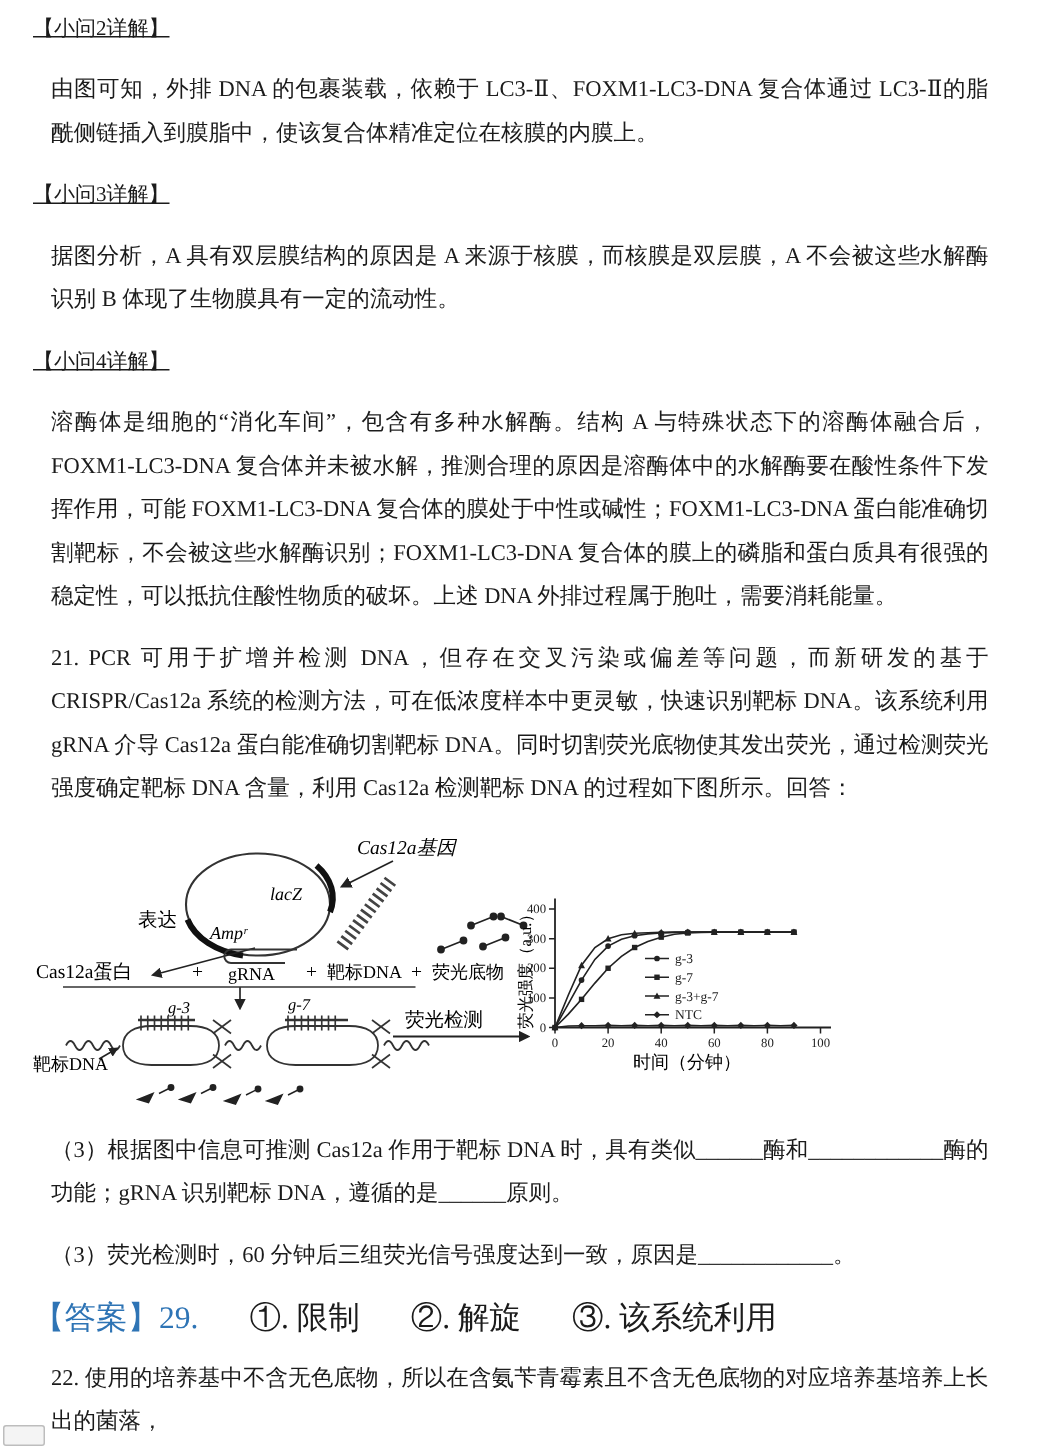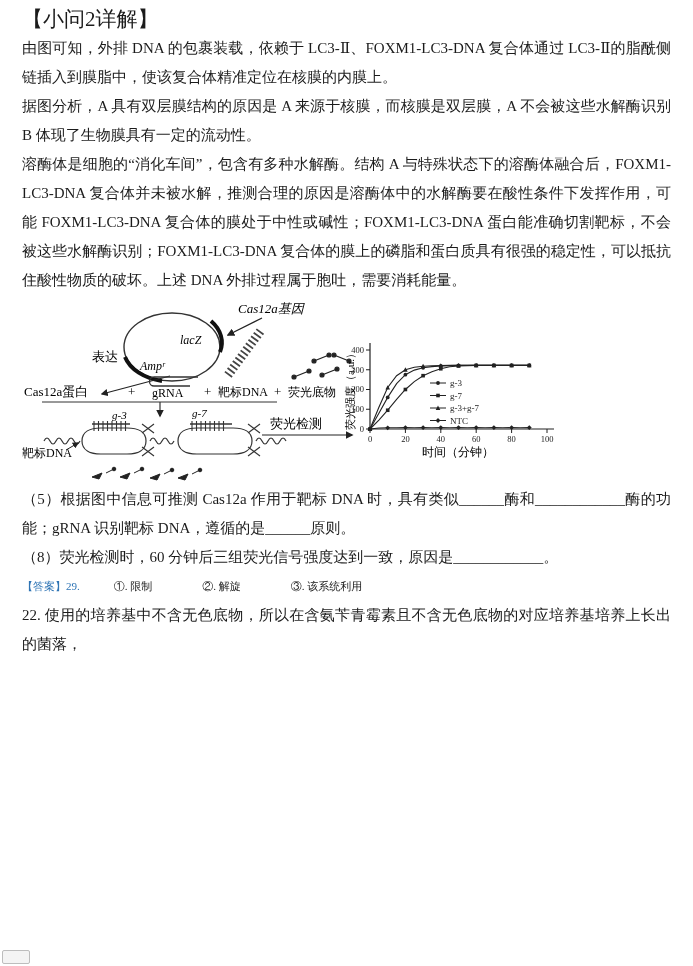--- a/index.html
+++ b/index.html
@@ -2,47 +2,50 @@
 <html><head>
 <meta charset="utf-8">
 <style>
   html,body{margin:0;padding:0;}
   body{
     width:693px;height:966px;background:#ffffff;overflow:hidden;position:relative;
     font-family:"Liberation Serif","DejaVu Serif",serif;color:#1b1b1b;
   }
   .page{padding:5px 22px 0 22px;}
   .para{
-    font-size:15px;line-height:29px;text-align:justify;margin:0;
+    font-size:15px;line-height:29px;text-align:justify;margin:12px;
     word-break:break-word;
   }
-  .hdr{font-size:21px;line-height:29px;margin:0;}
+  .hdr{font-size:14px;line-height:29px;margin:0;text-decoration:underline;}
   .diagram-wrap{margin:2px 0 0 0;height:188px;position:relative;}
-  .answer-line{display:flex;align-items:flex-end;font-size:11px;line-height:29px;}
+  .answer-line{display:flex;align-items:flex-end;font-size:21px;line-height:29px;}
   .answer-label{color:#2e74b5;}
   .answer-num{margin-right:34px;}
-  .answer-item{margin-right:50px;}
+  .answer-item{margin-right:34px;}
   svg text{font-family:"Liberation Serif","DejaVu Serif",serif;}
   .scroll-corner{
     position:absolute;left:2px;bottom:2px;width:26px;height:12px;
     background:#f4f4f4;border:1px solid #bdbdbd;border-radius:2px;
   }
 </style>
 </head>
 <body>
 
 <div class="page">
 
   <p class="hdr">【小问2详解】</p>
   <p class="para">由图可知，外排 DNA 的包裹装载，依赖于 LC3-Ⅱ、FOXM1-LC3-DNA 复合体通过 LC3-Ⅱ的脂酰侧链插入到膜脂中，使该复合体精准定位在核膜的内膜上。</p>
 
+  <p class="hdr">【小问3详解】</p>
   <p class="para">据图分析，A 具有双层膜结构的原因是 A 来源于核膜，而核膜是双层膜，A 不会被这些水解酶识别 B 体现了生物膜具有一定的流动性。</p>
 
+  <p class="hdr">【小问4详解】</p>
   <p class="para">溶酶体是细胞的“消化车间”，包含有多种水解酶。结构 A 与特殊状态下的溶酶体融合后，FOXM1-LC3-DNA 复合体并未被水解，推测合理的原因是溶酶体中的水解酶要在酸性条件下发挥作用，可能 FOXM1-LC3-DNA 复合体的膜处于中性或碱性；FOXM1-LC3-DNA 蛋白能准确切割靶标，不会被这些水解酶识别；FOXM1-LC3-DNA 复合体的膜上的磷脂和蛋白质具有很强的稳定性，可以抵抗住酸性物质的破坏。上述 DNA 外排过程属于胞吐，需要消耗能量。</p>
 
+  <p class="para">21. PCR 可用于扩增并检测 DNA，但存在交叉污染或偏差等问题，而新研发的基于 CRISPR/Cas12a 系统的检测方法，可在低浓度样本中更灵敏，快速识别靶标 DNA。该系统利用 gRNA 介导 Cas12a 蛋白能准确切割靶标 DNA。同时切割荧光底物使其发出荧光，通过检测荧光强度确定靶标 DNA 含量，利用 Cas12a 检测靶标 DNA 的过程如下图所示。回答：</p>
 
   <div class="diagram-wrap">
     <svg width="650" height="188" viewBox="0 0 650 188">
       <defs>
         <marker id="ah" viewBox="0 0 10 10" refX="8" refY="5" markerWidth="6.5" markerHeight="6.5" orient="auto-start-reverse">
           <path d="M0,0 L10,5 L0,10 z" fill="#222"></path>
         </marker>
       </defs>
 
       <g>
@@ -233,22 +236,22 @@
             <path d="M489.6,128.2175 L492,130.6175 L489.6,133.0175 L487.20000000000005,130.6175 Z" fill="#222"></path>
             <path d="M507.3,128.2175 L509.7,130.6175 L507.3,133.0175 L504.90000000000003,130.6175 Z" fill="#222"></path>
             <line x1="408" x2="424" y1="123.5" y2="123.5" stroke="#222" stroke-width="1"></line>
             <path d="M416,121.1 L418.4,123.5 L416,125.9 L413.6,123.5 Z" fill="#222"></path>
             <text x="428" y="126.5" font-size="9" fill="#222">NTC</text>
           </g>
       </g>
     </svg>
   </div>
 
-  <p class="para">（5）根据图中信息可推测 Cas12a 作用于靶标 DNA 时，具有类似______酶和____________酶的功能；gRNA 识别靶标 DNA，遵循的是______原则。</p>
-  <p class="para">（8）荧光检测时，60 分钟后三组荧光信号强度达到一致，原因是____________。</p>
+  <p class="para">（3）根据图中信息可推测 Cas12a 作用于靶标 DNA 时，具有类似______酶和____________酶的功能；gRNA 识别靶标 DNA，遵循的是______原则。</p>
+  <p class="para">（3）荧光检测时，60 分钟后三组荧光信号强度达到一致，原因是____________。</p>
 
   <div class="answer-line">
     <span class="answer-label">【答案】</span>
     <span class="answer-num answer-label">29.</span>
     <span class="answer-item">①. 限制</span>
     <span class="answer-item">②. 解旋</span>
     <span class="answer-item">③. 该系统利用</span>
   </div>
 
   <p class="para">22. 使用的培养基中不含无色底物，所以在含氨苄青霉素且不含无色底物的对应培养基培养上长出的菌落，</p>

